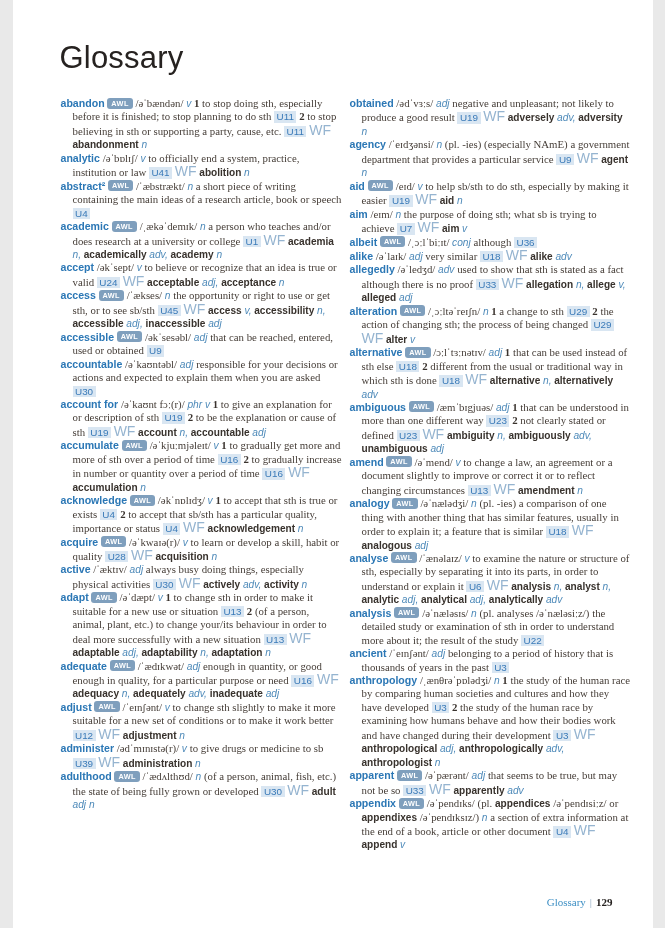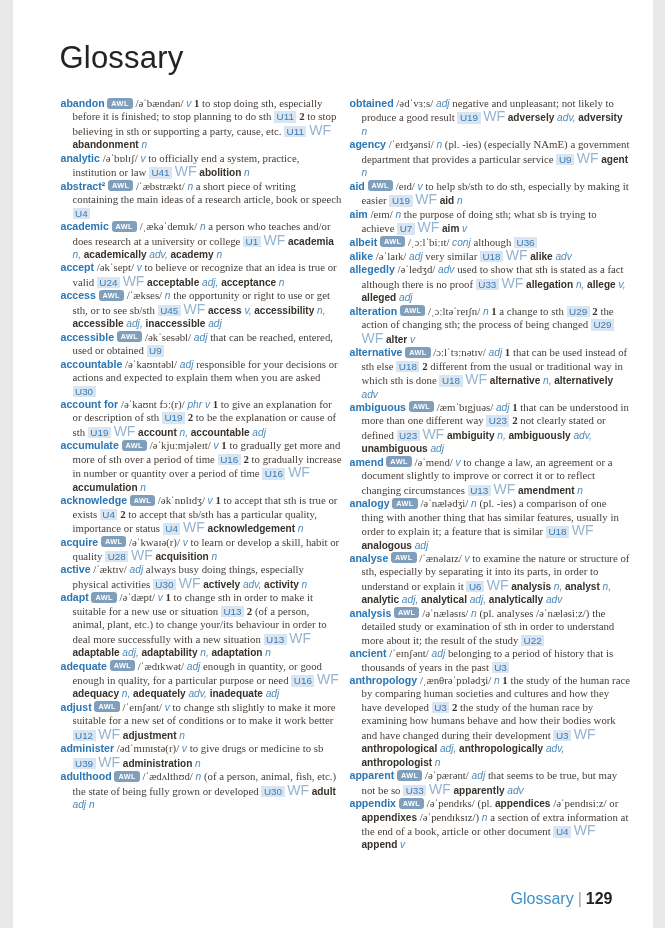--- a/index.html
+++ b/index.html
@@ -36,21 +36,21 @@
   .num  { font-weight:bold; color:#3a332e; }
   .uref {
     background:#d9e6f2; color:#3a7ab8;
     font-family:"Liberation Sans","DejaVu Sans",sans-serif; font-size:9.9px;
     padding:0 2.5px 0.5px;
   }
   .wf   { color:#95b4d0; font-family:"Liberation Sans","DejaVu Sans",sans-serif; font-size:14px; }
   .fam  { font-family:"Liberation Sans","DejaVu Sans",sans-serif; font-weight:bold; color:#38322d; font-size:10.1px; }
   .footer {
     position:absolute; right:40px; bottom:20px;
-    font-family:Liberation Sans, sans-serif; font-size:16px;text-align:center;
+    font-family:Liberation Serif, serif; font-size:11px;text-align:center;
   }
   .f-sec { color:#3d8fc4; }
   .f-div { color:#8fa9c2; padding:0 4px; }
   .f-num { color:#262220; font-weight:bold; }
 </style>
 </head>
 <body>
 
 <div class="page">
   <h1 class="title">Glossary</h1>

